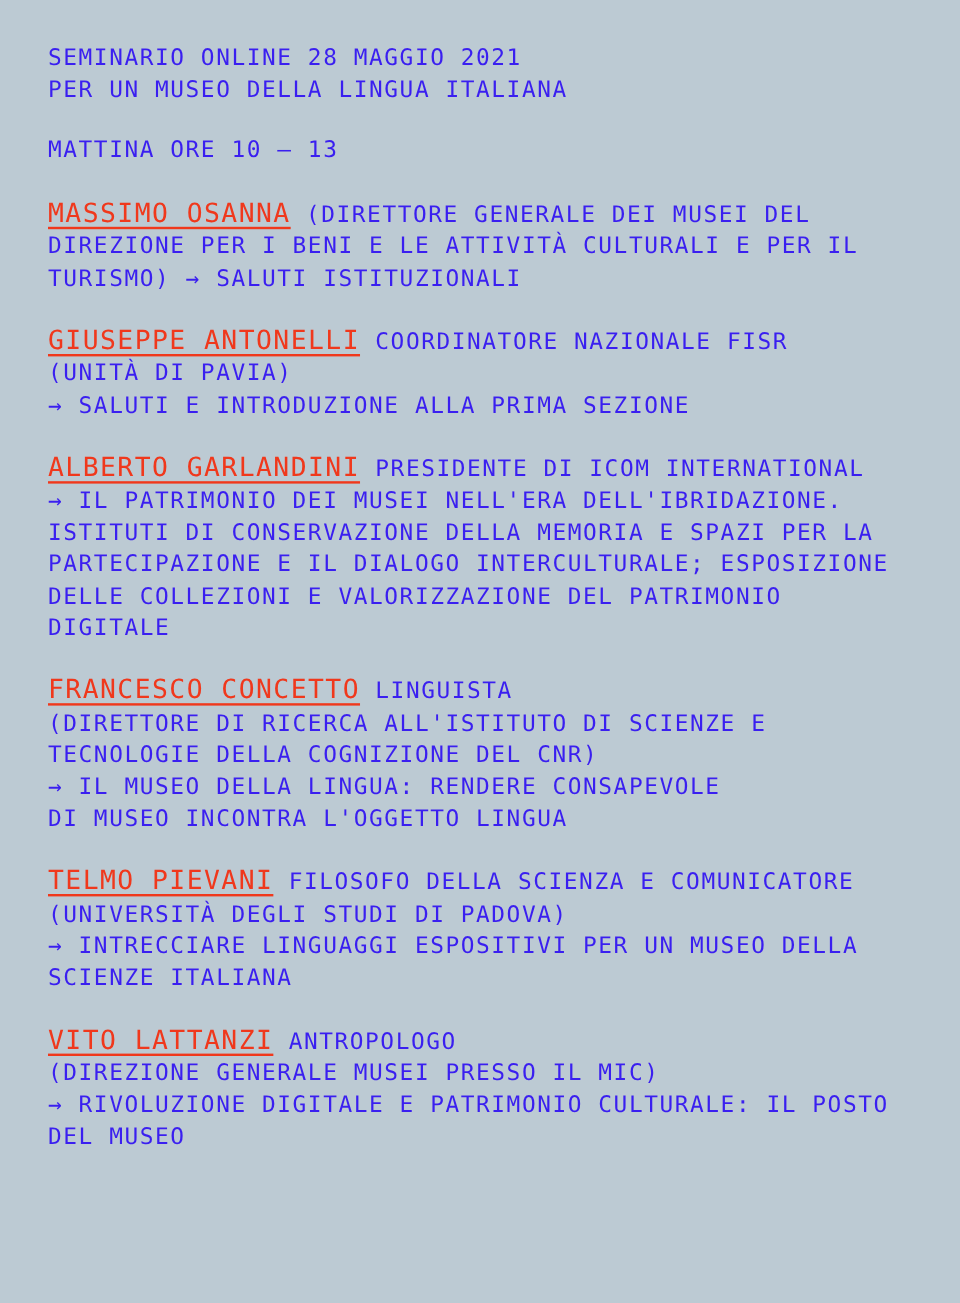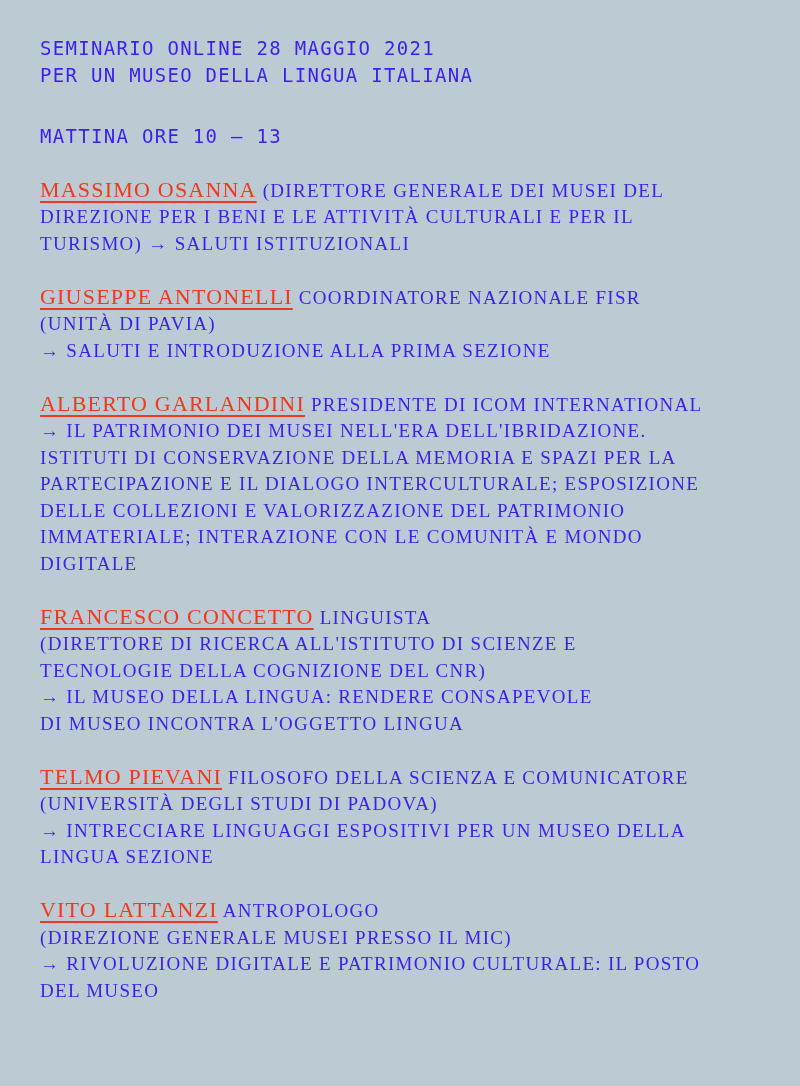--- a/index.html
+++ b/index.html
@@ -9,23 +9,23 @@
     background: #bccad3;
     color: #3a1ff0;
     font-family: "DejaVu Sans Mono", "Liberation Mono", monospace;
     font-size: 19px;
     line-height: 26.5px;
     letter-spacing: 1.3px;
     overflow: hidden;
   }
   .page { padding: 35px 12px 0 40px; }
   .title p { margin: 0; white-space: pre; }
-  .session { margin-top: 35px; }
+  .session { margin-top: 24px; }
   .session-label { margin: 0 0 27px 0; }
-  .talk { margin: 0 0 26.5px 0; font-family: Liberation Serif, serif; }
+  .talk { margin: 0 0 26.5px 0; }
   .talk p { margin: 0; white-space: pre; }
   .name {
     color: #f0381c;
     font-size: 22px;
     letter-spacing: 1.2px;
     text-decoration: underline;
     text-decoration-thickness: 1.5px;
     text-underline-offset: 4px;
   }
 </style>
@@ -52,37 +52,36 @@
       <p>(UNITÀ DI PAVIA)</p>
       <p>→ SALUTI E INTRODUZIONE ALLA PRIMA SEZIONE</p>
     </div>
 
     <div class="talk">
       <p><a class="name">ALBERTO GARLANDINI</a><span> PRESIDENTE DI ICOM INTERNATIONAL</span></p>
       <p>→ IL PATRIMONIO DEI MUSEI NELL'ERA DELL'IBRIDAZIONE.</p>
       <p>ISTITUTI DI CONSERVAZIONE DELLA MEMORIA E SPAZI PER LA</p>
       <p>PARTECIPAZIONE E IL DIALOGO INTERCULTURALE; ESPOSIZIONE</p>
       <p>DELLE COLLEZIONI E VALORIZZAZIONE DEL PATRIMONIO</p>
-      <p>IMMATERIALE; INTERAZIONE CON LE COMUNITÀ E MONDO</p>
       <p>DIGITALE</p>
     </div>
 
     <div class="talk">
       <p><a class="name">FRANCESCO CONCETTO</a><span> LINGUISTA</span></p>
       <p>(DIRETTORE DI RICERCA ALL'ISTITUTO DI SCIENZE E</p>
       <p>TECNOLOGIE DELLA COGNIZIONE DEL CNR)</p>
       <p>→ IL MUSEO DELLA LINGUA: RENDERE CONSAPEVOLE</p>
       <p>DI MUSEO INCONTRA L'OGGETTO LINGUA</p>
     </div>
 
     <div class="talk">
       <p><a class="name">TELMO PIEVANI</a><span> FILOSOFO DELLA SCIENZA E COMUNICATORE</span></p>
       <p>(UNIVERSITÀ DEGLI STUDI DI PADOVA)</p>
       <p>→ INTRECCIARE LINGUAGGI ESPOSITIVI PER UN MUSEO DELLA</p>
-      <p>LINGUA SEZIONE</p>
+      <p>SCIENZE ITALIANA</p>
     </div>
 
     <div class="talk">
       <p><a class="name">VITO LATTANZI</a><span> ANTROPOLOGO</span></p>
       <p>(DIREZIONE GENERALE MUSEI PRESSO IL MIC)</p>
       <p>→ RIVOLUZIONE DIGITALE E PATRIMONIO CULTURALE: IL POSTO</p>
       <p>DEL MUSEO</p>
     </div>
   </div>
 </div>

